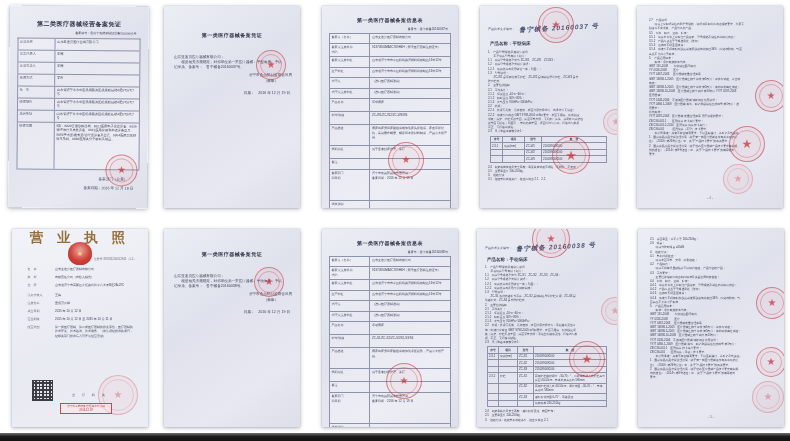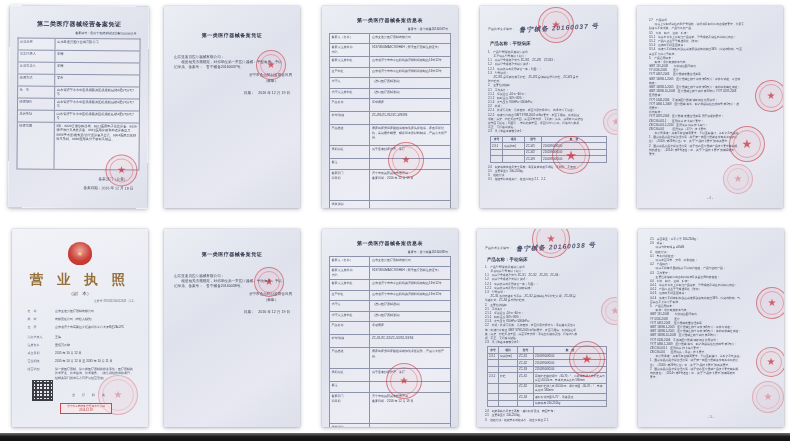--- a/index.html
+++ b/index.html
@@ -347,21 +347,21 @@
     </div>
     <div class="stamp faint" style="width:30px;height:30px;left:86px;top:158px">
       <span class="star">★</span>
     </div>
   </div>
 
   <div class="doc light" style="left:12px;top:229px;width:136px;height:198px">
     <div class="emblem" style="left:56px;top:13px;width:24px;height:23px">
       <span class="star">★</span>
     </div>
-    <div class="lic-title" style="margin-top:42px">营 业 执 照</div>
+    <div class="lic-title" style="">营 业 执 照</div>
     <div class="f45 center" style="margin-top:2px;color:#5a5040">（副　本）</div>
     <div class="f28 right" style="margin:2px 12px 0 0;color:#6b6f80">注册号 370811200012345（1-1）</div>
     <div class="f3" style="margin:5px 12px 0 14px">
 
         <div class="trow" style="border:none;min-height:8px">
           <div class="lbl" style="border:none;width:24px;color:#5b6078">名　称</div>
           <div class="val">山东亚速贝医疗器械有限公司</div>
         </div>
 
         <div class="trow" style="border:none;min-height:8px">

